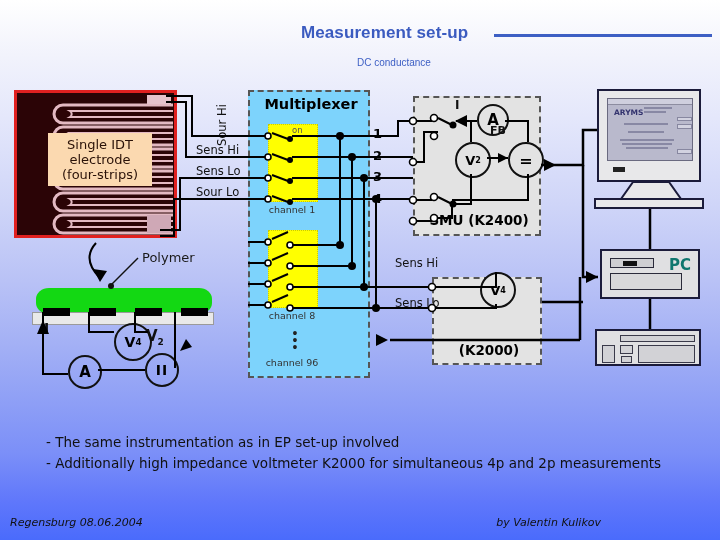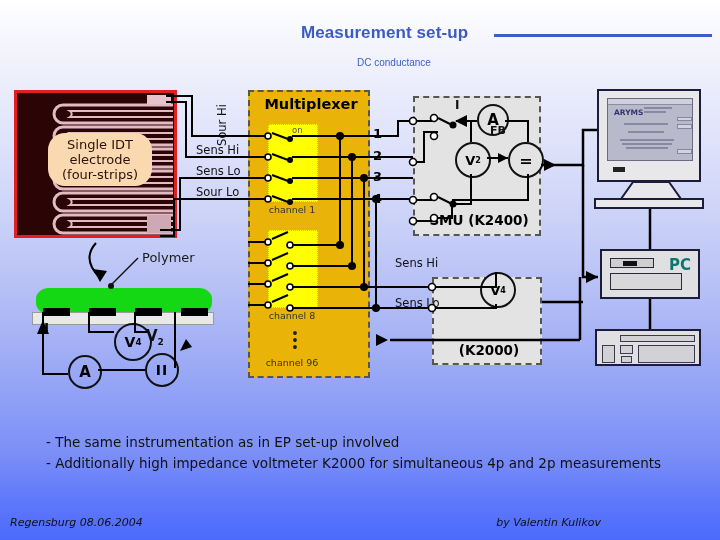--- a/index.html
+++ b/index.html
@@ -32,21 +32,20 @@
     background:#2b0406;border:3px solid #e02020;box-sizing:border-box;
     overflow:hidden;
   }
   .idt-serp{position:absolute;left:6px;top:4px;width:152px;height:140px;}
   .idt-label{
     position:absolute;left:31px;top:40px;width:104px;
     background:#fbd9b0;color:#2a1208;
     font-size:13px;line-height:15px;text-align:center;
     padding:4px 2px;box-sizing:border-box;
     font-family:"DejaVu Sans", sans-serif;
-    border-radius:17px;
   }
   .idt-contact-top{position:absolute;right:3px;top:2px;width:24px;height:9px;background:#e6c3cc;}
   .idt-contact-bot{position:absolute;right:3px;bottom:2px;width:24px;height:18px;background:#cfa8b6;}
 
   
   .sample{position:absolute;left:18px;top:272px;width:212px;height:112px;}
   .polymer-lbl{
     position:absolute;left:142px;top:250px;font-size:13px;color:#1a1a1a;
     font-family:"DejaVu Sans", sans-serif;
   }
@@ -62,21 +61,21 @@
     position:absolute;border:2px solid #111;border-radius:50%;
     background:transparent;color:#000;font-weight:bold;
     display:flex;align-items:center;justify-content:center;
     font-family:"DejaVu Sans", sans-serif;
   }
   .meter sub{font-size:0.62em;font-weight:bold;}
 
   
   .mux{
     position:absolute;left:248px;top:90px;width:122px;height:288px;
-    background:#eab308;border:2px dashed #555;box-sizing:border-box;
+    background:#7dd3fc;border:2px dashed #555;box-sizing:border-box;
   }
   .mux-title{
     position:absolute;left:6px;top:4px;width:110px;text-align:center;
     font-size:14.5px;font-weight:bold;color:#000;
     font-family:"DejaVu Sans", sans-serif;
   }
   .yellow{position:absolute;background:#ffff00;border:1px dotted #caca00;box-sizing:border-box;}
   .chan-lbl{
     position:absolute;font-size:9.5px;color:#333;text-align:center;width:66px;
     font-family:"DejaVu Sans", sans-serif;

